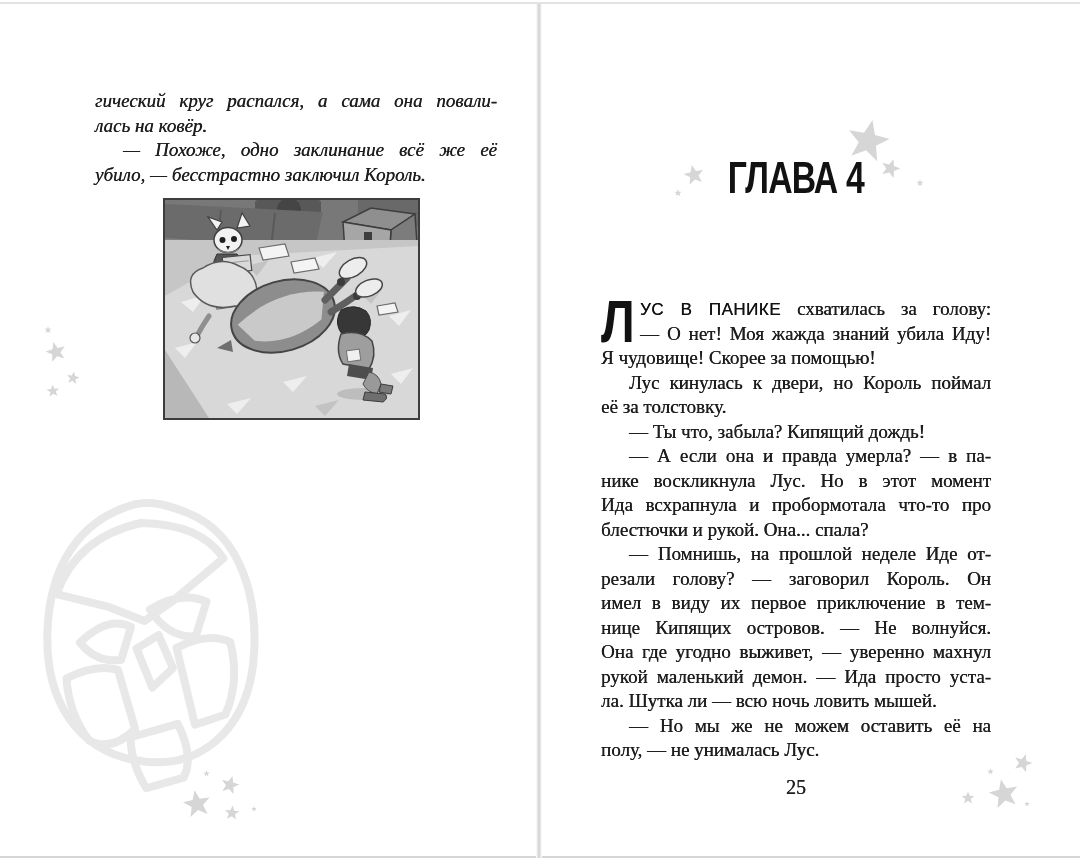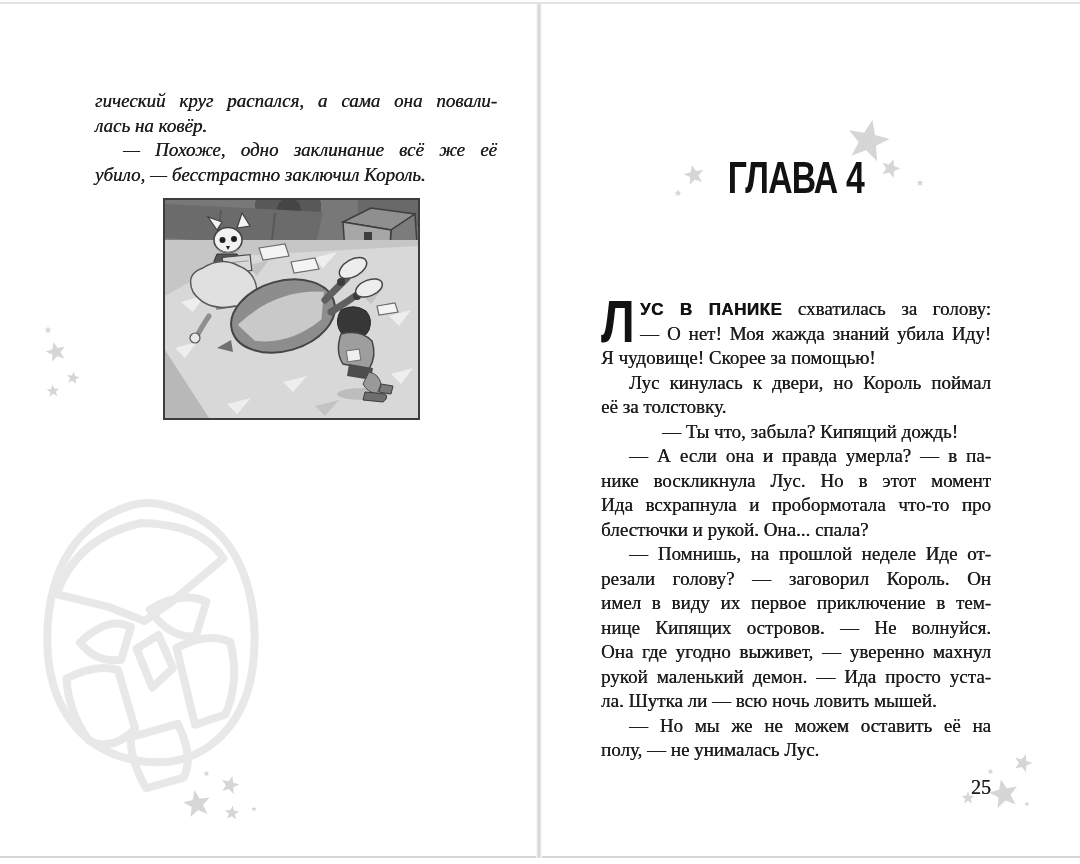--- a/index.html
+++ b/index.html
@@ -20,47 +20,47 @@
 
   
   .text-block { position:absolute; }
   .tb-left  { left:95px;  top:85px;  width:402px; }
   .tb-right { left:59px;  top:293px; width:390px; }
   .line {
     height:24.5px; line-height:24.5px; font-size:19px;
     text-shadow:0.3px 0 0 currentColor; white-space:nowrap;
   }
   .line.j { white-space:normal; text-align:justify; text-align-last:justify; }
-  .line.indent { text-indent:28px;text-align:center; }
+  .line.indent { text-indent:28px; }
 
   
   .chapter-title {
     position:absolute; left:59px; top:150px; width:390px; height:50px;
     margin:0; text-align:center;
     font-family:"Liberation Sans", sans-serif; font-weight:900;
     font-size:45px; line-height:48px; color:#121212;
   }
   .chapter-title .squish { display:inline-block; transform:scaleX(0.75); letter-spacing:-1px; }
 
   
   .para.opening { position:relative; }
   .drop-cap {
     float:left; width:32px; height:47px; margin:1px 7px 0 0;
     font-family:"Liberation Sans", sans-serif; font-weight:900;
     font-size:60px; line-height:47px; color:#121212;
     transform:scaleX(0.8); transform-origin:0 50%;
   }
   .lead-bold {
-    font-family:"Liberation Sans", sans-serif; font-weight:700;
+    font-family:"Liberation Sans", sans-serif; font-weight:400;
     font-size:17px; letter-spacing:0.5px; color:#121212;
   }
 
   .page-number {
     position:absolute; left:59px; top:770px; width:390px;
-    text-align:right; font-size:20px; line-height:26px;
+    text-align:center; font-size:20px; line-height:26px;
     text-shadow:0.3px 0 0 currentColor;
   }
 
   
   .illustration {
     position:absolute; left:163px; top:194px; width:257px; height:222px;
     margin:0; border:2px solid #3d3d3d; box-sizing:border-box; background:#cfcfcf;
   }
   .illustration svg { display:block; width:100%; height:100%; }
 

